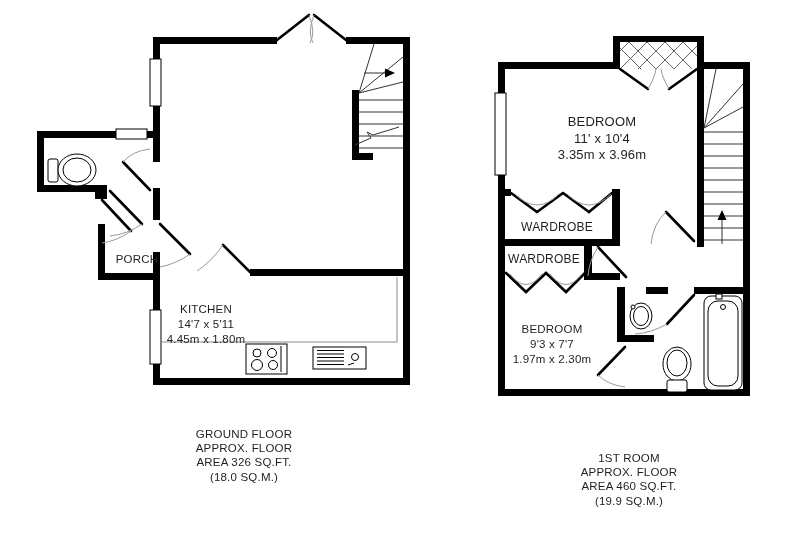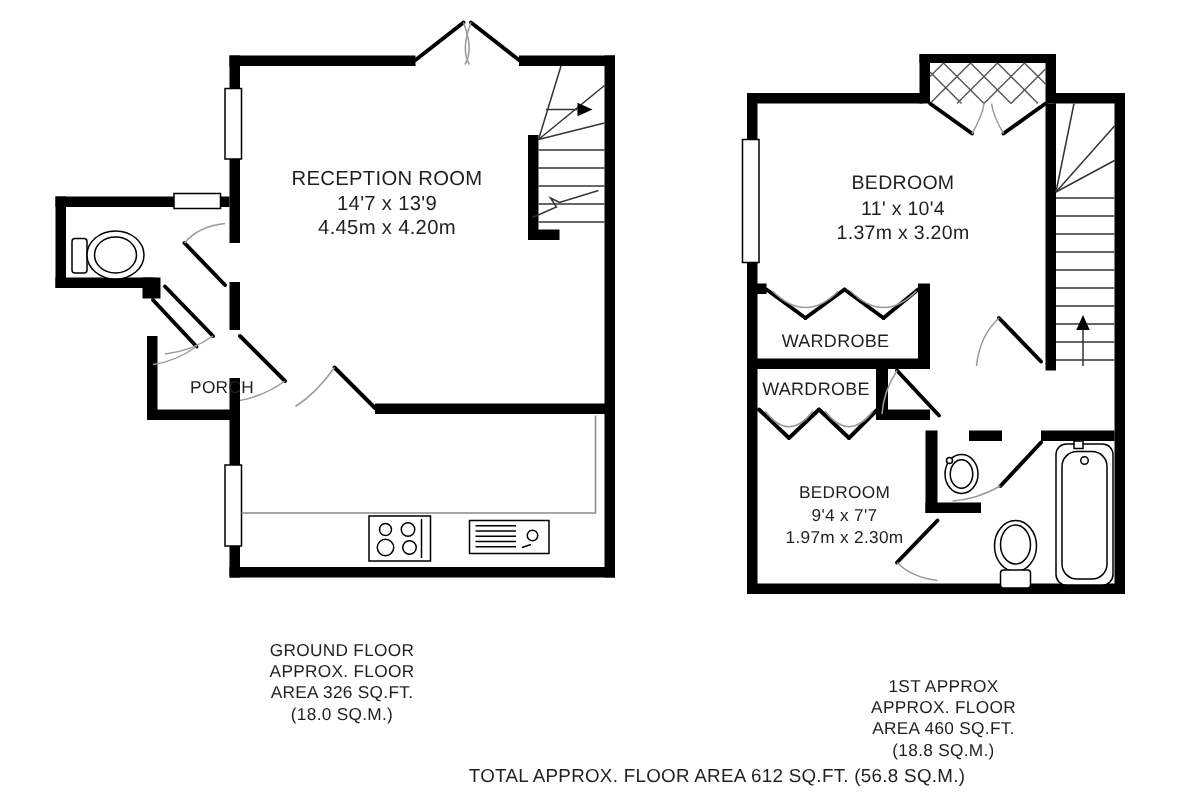--- a/index.html
+++ b/index.html
@@ -3,21 +3,21 @@
 <meta charset="utf-8">
 <style>
   html,body{margin:0;padding:0;background:#fff;}
   .canvas{position:relative;width:800px;height:536px;background:#fff;overflow:hidden;
           font-family:"Liberation Sans",sans-serif;color:#1f1f1f;}
   .plan-svg{position:absolute;left:0;top:0;}
   .lbl{position:absolute;transform:translateX(-50%);text-align:center;white-space:nowrap;
        color:#1f1f1f;letter-spacing:.2px;}
   .lbl-lg{font-size:13.5px;line-height:16.5px;}
   .lbl-md{font-size:13px;line-height:16.5px;}
-  .lbl-sm{font-size:11.5px;line-height:15px;margin-left:11px;}
+  .lbl-sm{font-size:11.5px;line-height:15px;}
   .lbl-ward{font-size:12px;line-height:14px;}
   .cap{font-size:11.5px;line-height:14.2px;}
   .total{font-size:12.5px;line-height:15px;}
 </style>
 </head>
 <body>
 
 <div class="canvas">
 
 <svg class="plan-svg" width="800" height="536" viewBox="0 0 800 536">
@@ -237,62 +237,59 @@
       <g>
         <rect x="704" y="296" width="38" height="94" rx="7"></rect>
         <rect x="708" y="301" width="30" height="85" rx="10"></rect>
         <rect x="716" y="294" width="6" height="5"></rect>
         <circle cx="723" cy="307" r="2.5"></circle>
       </g>
     </g>
   </g>
 </svg>
 
-<div class="lbl lbl-lg" style="left:258px;top:111px">
-  <div>RECEPTION ROOM</div>
-  <div>14'7 x 13'9</div>
-  <div>4.45m x 4.20m</div>
-</div>
-
+
+<div class="lbl lbl-sm" style="left:206px;top:302px">
+  <div>KITCHEN</div>
+  <div>14'7 x 5'11</div>
+  <div>4.45m x 1.80m</div>
+</div>
 
 <div class="lbl lbl-sm" style="left:137px;top:252px">
   <div>PORCH</div>
 </div>
 
 <div class="lbl lbl-md" style="left:602px;top:114px">
   <div>BEDROOM</div>
   <div>11' x 10'4</div>
-  <div>1.37m x 3.20m</div>
+  <div>3.35m x 3.96m</div>
 </div>
 
 <div class="lbl lbl-ward" style="left:557px;top:220px">
   <div>WARDROBE</div>
 </div>
 
 <div class="lbl lbl-ward" style="left:544px;top:252px">
   <div>WARDROBE</div>
 </div>
 
 <div class="lbl lbl-sm" style="left:552px;top:322px">
   <div>BEDROOM</div>
-  <div>9'4 x 7'7</div>
+  <div>9'3 x 7'7</div>
   <div>1.97m x 2.30m</div>
 </div>
 
-<div class="lbl cap" style="left:228px;top:427px">
+<div class="lbl cap" style="left:244px;top:427px">
   <div>GROUND FLOOR</div>
   <div>APPROX. FLOOR</div>
   <div>AREA 326 SQ.FT.</div>
   <div>(18.0 SQ.M.)</div>
 </div>
 
 <div class="lbl cap" style="left:629px;top:451px">
-  <div>1ST APPROX</div>
+  <div>1ST ROOM</div>
   <div>APPROX. FLOOR</div>
   <div>AREA 460 SQ.FT.</div>
-  <div>(18.8 SQ.M.)</div>
-</div>
-
-<div class="lbl total" style="left:478px;top:510px">
-  <div>TOTAL APPROX. FLOOR AREA 612 SQ.FT. (56.8 SQ.M.)</div>
-</div>
+  <div>(19.9 SQ.M.)</div>
+</div>
+
 
 </div>
 
 </body></html>

